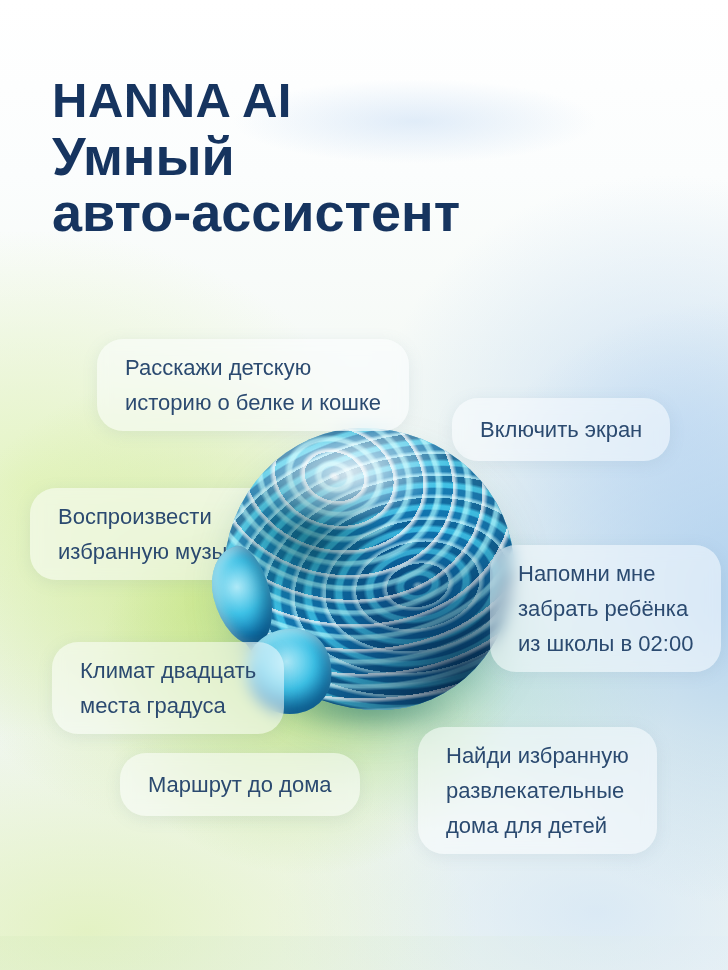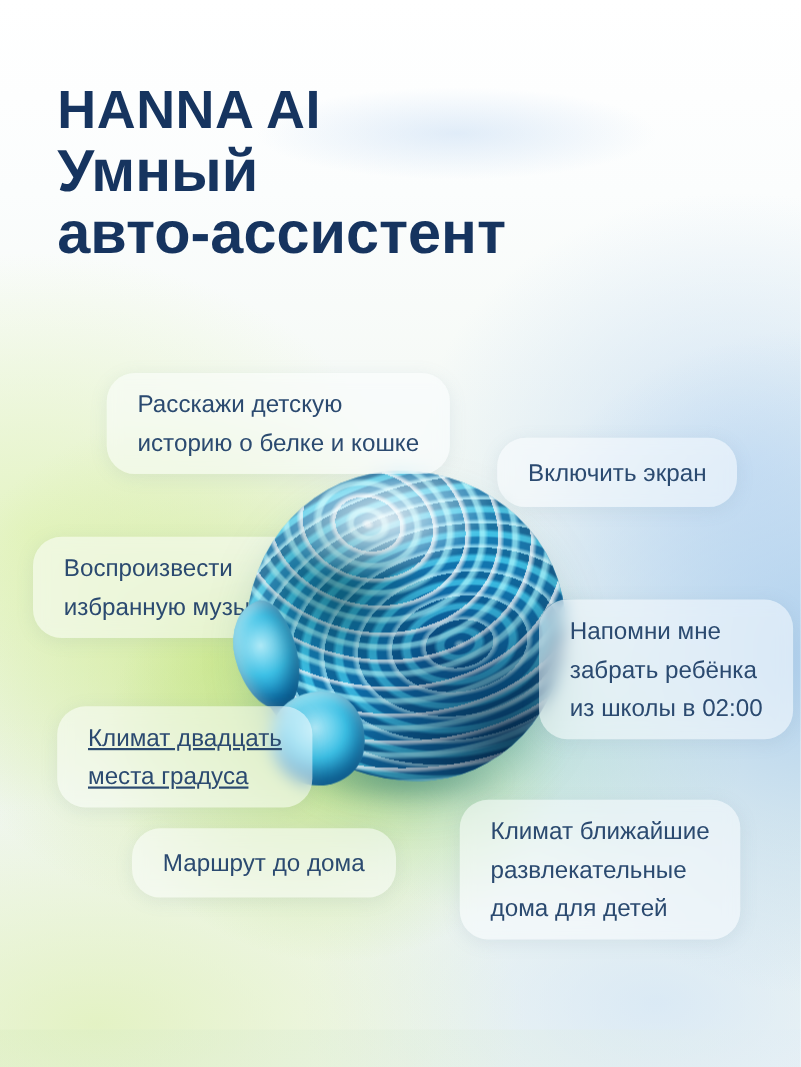--- a/index.html
+++ b/index.html
@@ -66,21 +66,21 @@
     -webkit-backdrop-filter:blur(7px);backdrop-filter:blur(7px);
     box-shadow:0 3px 16px rgba(110,140,165,.13);
     color:#2b4a70;font-size:22px;line-height:35px;z-index:3;}
   .bubble .line{display:block;white-space:nowrap;}
   .b-multi{padding:11px 28px;}
   .b-single{padding:14px 28px;}
   .b-story{left:97px;top:339px;}
   .b-screen{left:452px;top:398px;}
   .b-music{left:30px;top:488px;z-index:1;}
   .b-reminder{left:490px;top:545px;}
-  .b-climate{left:52px;top:642px;text-decoration:underline;}
+  .b-climate{left:52px;top:642px;}
   .b-route{left:120px;top:753px;text-align:center;}
   .b-places{left:418px;top:727px;}
 </style>
 </head>
 <body>
 
 <div class="canvas">
 
   <header class="title">
     <div class="brand">HANNA AI</div>
@@ -122,19 +122,19 @@
   <div class="bubble b-multi b-climate">
     <span class="line">Климат двадцать</span>
     <span class="line">места градуса</span>
   </div>
 
   <div class="bubble b-single b-route">
     <span class="line">Маршрут до дома</span>
   </div>
 
   <div class="bubble b-multi b-places">
-    <span class="line">Климат ближайшие</span>
+    <span class="line">Найди избранную</span>
     <span class="line">развлекательные</span>
     <span class="line">дома для детей</span>
   </div>
 
   <div class="bottom-band"></div>
 </div>
 
 </body></html>

